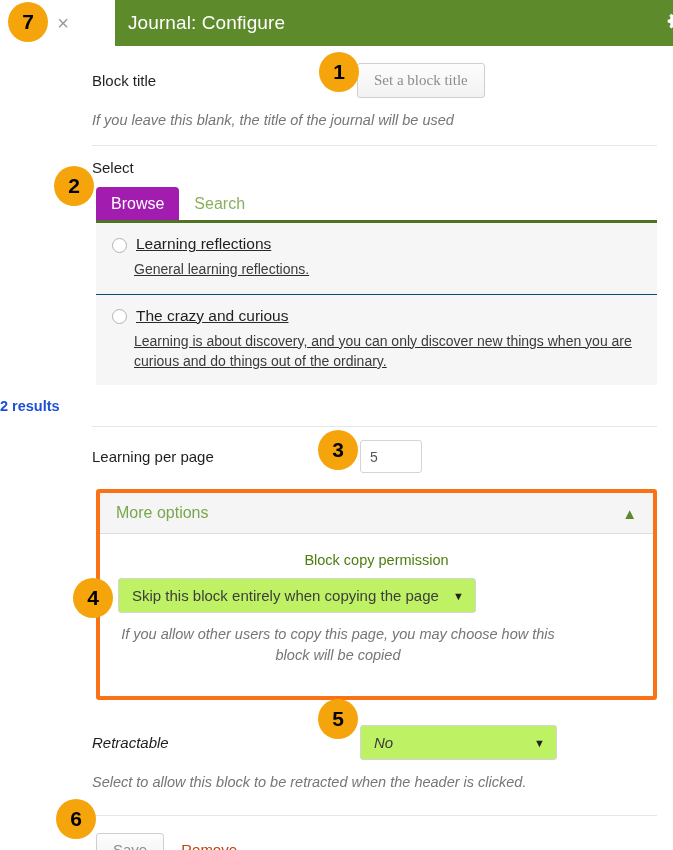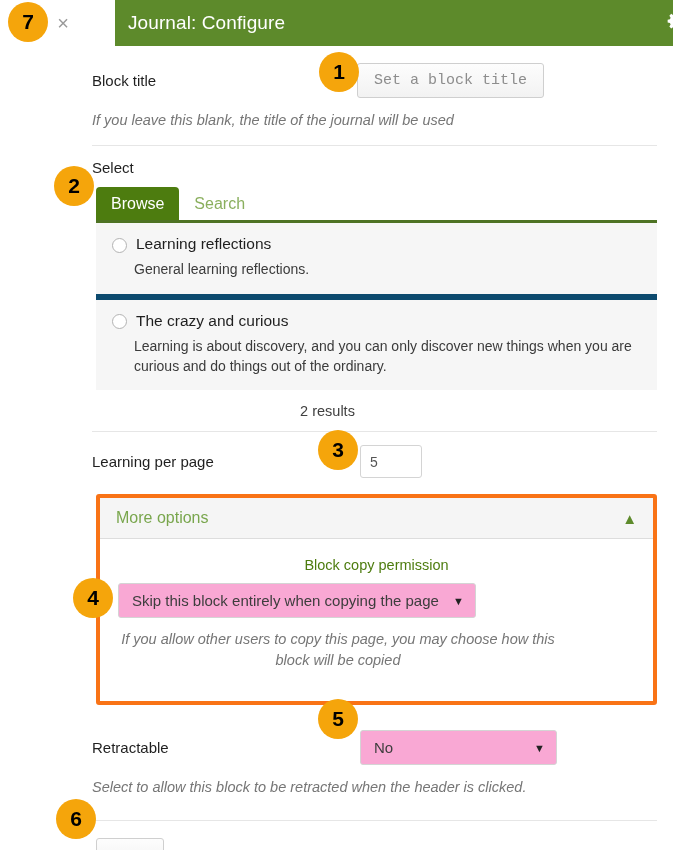--- a/index.html
+++ b/index.html
@@ -117,21 +117,21 @@
     height: 40px;
   }
   .blocktitle-row .label { width: 265px; }
   .btn-setblock {
     border: 1px solid #cfcfcf;
     background: linear-gradient(#fdfdfd, #f2f2f2);
     border-radius: 3px;
     color: #8d8d8d;
     font-size: 15px;
     padding: 9px 16px;
-    font-family: Liberation Mono, monospace;
+    font-family: Liberation Serif, serif;
     line-height: 1;
   }
   .blocktitle-help {
     padding: 10px 18px 0 92px;
   }
   .hr1 { margin: 14px 92px 0 92px; width: 565px; }
 
   
   .journal-label {
     padding: 13px 0 0 92px;
@@ -141,42 +141,43 @@
     padding: 11px 0 0 96px;
     display: flex;
     align-items: flex-end;
   }
   .tab {
     font-size: 16px;
     padding: 7px 15px 7px 15px;
     line-height: 1.2;
   }
   .tab.active {
-    background: #4d7c0f;
+    background: #a21caf;
     color: #ffffff;
     border-radius: 4px 4px 0 0;
   }
   .tab.inactive {
     color: #8aaf5e;
     background: transparent;
   }
 
   .results-box {
     margin: 0 18px 0 96px;
     width: 561px;
     border-top: 3px solid #4e7324;
     background: #f6f6f6;
     box-sizing: border-box;
+    text-decoration: underline;
   }
   .result-item {
     padding: 12px 16px 14px 16px;
     box-sizing: border-box;
   }
   .result-item + .result-item {
-    border-top: 6px solid #0c4a6e;
+    border-top: 1px solid #0c4a6e;
   }
   .result-head {
     display: flex;
     align-items: center;
     gap: 9px;
   }
   .radio {
     width: 13px;
     height: 13px;
     border: 1px solid #b3b3b3;
@@ -192,24 +193,25 @@
   }
   .result-desc {
     font-size: 14px;
     color: #3b3b3b;
     padding-left: 22px;
     padding-top: 6px;
     line-height: 1.45;
     max-width: 505px;
   }
   .results-count {
-    text-align: center;
-    color: #404040;
+    text-align: left;
+    color: #1d4ed8;
     font-size: 14.5px;
     padding: 13px 18px 0 0;
+    font-weight: bold;
   }
   .hr2 { margin: 12px 92px 0 92px; width: 565px; }
 
   
   .entries-row {
     padding: 13px 0 0 92px;
     display: flex;
     align-items: center;
   }
   .entries-row .label { width: 268px; }
@@ -257,39 +259,40 @@
     padding: 18px 18px 30px 18px;
   }
   .field-label {
     font-size: 14.5px;
     color: #4d7c0f;
     padding-bottom: 10px;
   }
   .select {
     border: 1px solid #d4d4d4;
     border-radius: 3px;
-    background: #f9a8d4;
+    background: #bef264;
     height: 35px;
     display: flex;
     align-items: center;
     justify-content: space-between;
     padding: 0 11px 0 13px;
     box-sizing: border-box;
     font-size: 15px;
     color: #3d3d3d;
   }
   .select .caret { font-size: 11px; color: #222; padding-left: 12px; }
   .select-copy { width: 358px; }
   .panel-help { padding-top: 11px; max-width: 440px; }
 
   
   .retract-row {
     padding: 17px 0 0 92px;
     display: flex;
     align-items: center;
+    font-style: italic;
   }
   .retract-row .label { width: 268px; }
   .select-retract { width: 197px; }
   .retract-help { padding: 12px 0 0 92px; }
   .hr3 { margin: 22px 92px 0 92px; width: 565px; }
 
   
   .footer {
     padding: 17px 0 0 96px;
     display: flex;

